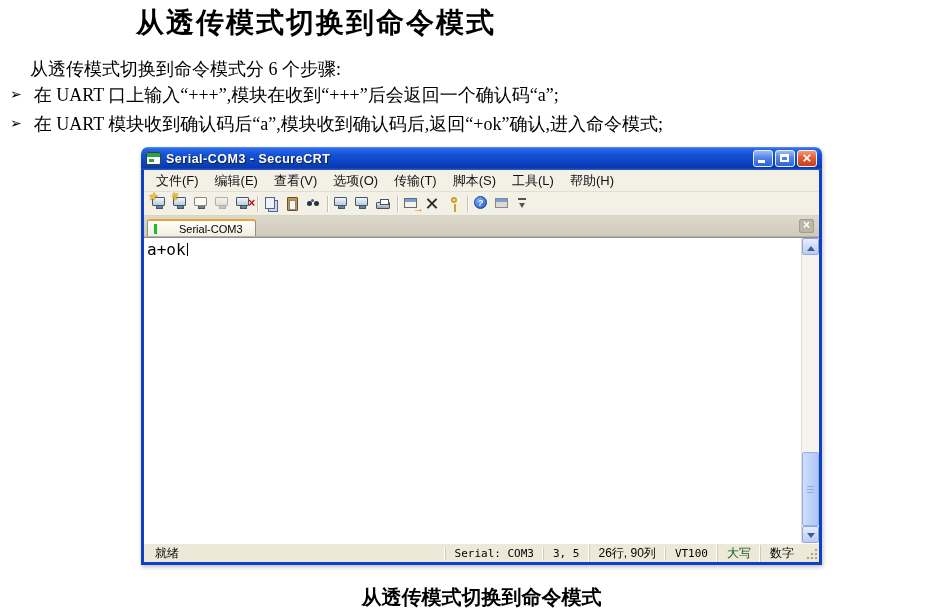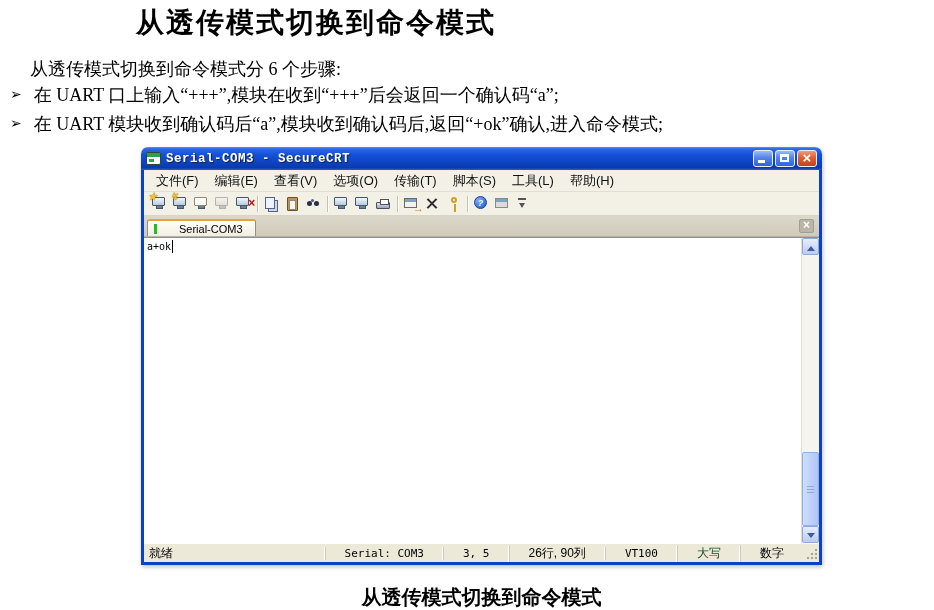--- a/index.html
+++ b/index.html
@@ -22,21 +22,21 @@
   .xp-window{position:absolute;left:141px;top:147px;width:681px;height:418px;
              box-sizing:border-box;display:flex;flex-direction:column;
              border-radius:7px 7px 0 0;box-shadow:1px 2px 4px rgba(0,0,0,.25)}
   .titlebar{height:23px;flex:0 0 23px;border-radius:7px 7px 0 0;display:flex;align-items:center;
             gap:5px;padding:0 5px;box-sizing:border-box;
             background:linear-gradient(180deg,#5a95f2 0%,#2b67e8 8%,#1450d6 35%,#0c41c0 72%,#0a39aa 90%,#2a5fd4 100%)}
   .app-icon{width:15px;height:13px;flex:0 0 15px;background:#fff;border:1px solid #2a4a2a;
             border-radius:2px;position:relative;box-sizing:border-box}
   .app-icon::before{content:"";position:absolute;left:0;top:0;right:0;height:4px;background:#2f9e4f}
   .app-icon::after{content:"";position:absolute;left:2px;bottom:2px;width:5px;height:3px;background:#2f9e4f}
-  .title-text{color:#fff;font-weight:bold;font-size:12.5px;font-family:Liberation Mono, monospace;
+  .title-text{color:#fff;font-weight:bold;font-size:12.5px;font-family:Liberation Sans, sans-serif;
               text-shadow:1px 1px 1px #123;letter-spacing:.5px;white-space:nowrap}
   .win-controls{margin-left:auto;display:flex;gap:2px}
   .wbtn{width:20px;height:17px;border-radius:3px;border:1px solid #e8f0ff;box-sizing:border-box;
         position:relative;background:linear-gradient(180deg,#9dbcf6 0%,#5584e8 45%,#2f62d8 100%)}
   .wbtn.min::after{content:"";position:absolute;left:4px;bottom:3px;width:7px;height:3px;background:#fff}
   .wbtn.max::after{content:"";position:absolute;left:4px;top:3px;width:9px;height:8px;
                    border:2px solid #fff;border-top-width:3px;box-sizing:border-box}
   .wbtn.close{background:linear-gradient(180deg,#f29a76 0%,#e25f33 45%,#c3421c 100%)}
   .wbtn.close::after{content:"×";position:absolute;left:0;right:0;top:-2px;text-align:center;
                      color:#fff;font-weight:bold;font-size:15px;line-height:17px}
@@ -103,42 +103,42 @@
        border-top:2px solid #e8a33d;border-radius:3px 3px 0 0;font-size:11px;color:#000}
   .conn-dot{width:3px;height:10px;background:#22bb22;flex:0 0 3px}
   .tab-close{margin-left:auto;align-self:center;width:15px;height:14px;border-radius:2px;
              background:#b9b5a7;border:1px solid #a39e8e;position:relative;box-sizing:border-box}
   .tab-close::after{content:"×";position:absolute;left:0;right:0;top:-2px;text-align:center;color:#fff;
                     font-weight:bold;font-size:12px;line-height:14px}
 
   
   .terminal{flex:1;background:#fff;border-top:1px solid #8a8f98;position:relative;overflow:hidden}
   .term-line{position:absolute;left:3px;top:2px;font-family:"DejaVu Sans Mono",monospace;
-             font-size:10px;color:#000;display:flex;align-items:center}
+             font-size:16px;color:#000;display:flex;align-items:center}
   .caret{display:inline-block;width:1px;height:13px;background:#000;margin-left:1px}
 
   .scrollbar{position:absolute;top:0;right:0;bottom:0;width:17px;background:#f6f4ef;
              border-left:1px solid #e0dcd2}
   .sbtn{position:absolute;left:0;width:17px;height:17px;box-sizing:border-box;border-radius:2px;
         background:linear-gradient(#e7eefc,#bacbf2);border:1px solid #8fa9dd}
   .sbtn.up{top:0}
   .sbtn.down{bottom:0}
   .sbtn::after{content:"";position:absolute;left:4px;border:4px solid transparent}
   .sbtn.up::after{top:3px;border-bottom:5px solid #3f5a96}
   .sbtn.down::after{top:6px;border-top:5px solid #3f5a96}
   .sthumb{position:absolute;left:0;right:0;bottom:17px;height:74px;box-sizing:border-box;border-radius:2px;
           background:linear-gradient(90deg,#cfdefc,#adc6f6);border:1px solid #92b0e8}
   .sthumb::after{content:"";position:absolute;left:4px;top:50%;width:7px;height:1px;background:#8fa9dd;
                  box-shadow:0 3px 0 #8fa9dd,0 -3px 0 #8fa9dd}
 
   
   .statusbar{height:18px;flex:0 0 18px;display:flex;align-items:center;background:#ece9d8;
              border-top:1px solid #fff;font-size:12px;color:#000}
-  .st-ready{flex:1;padding-left:5px}
-  .st-field{padding:0 19px;border-left:1px solid #cfcbbb;box-shadow:-1px 0 0 #fff;white-space:nowrap;text-align:center}
+  .st-ready{flex:1;padding-left:11px}
+  .st-field{padding:0 9px;border-left:1px solid #cfcbbb;box-shadow:-1px 0 0 #fff;white-space:nowrap;text-align:center}
   .st-serial{font-family:"DejaVu Sans Mono",monospace;font-size:11px}
   .st-dim{color:#14532d}
   .grip{width:13px;height:13px;margin:0 1px 0 2px;position:relative}
   .grip::after{content:"";position:absolute;right:1px;bottom:1px;width:2px;height:2px;background:#a8a494;
                box-shadow:-4px 0 0 #a8a494,0 -4px 0 #a8a494,-8px 0 0 #a8a494,-4px -4px 0 #a8a494,0 -8px 0 #a8a494}
 </style>
 </head>
 <body>
 
 <div class="doc-heading">从透传模式切换到命令模式</div>

